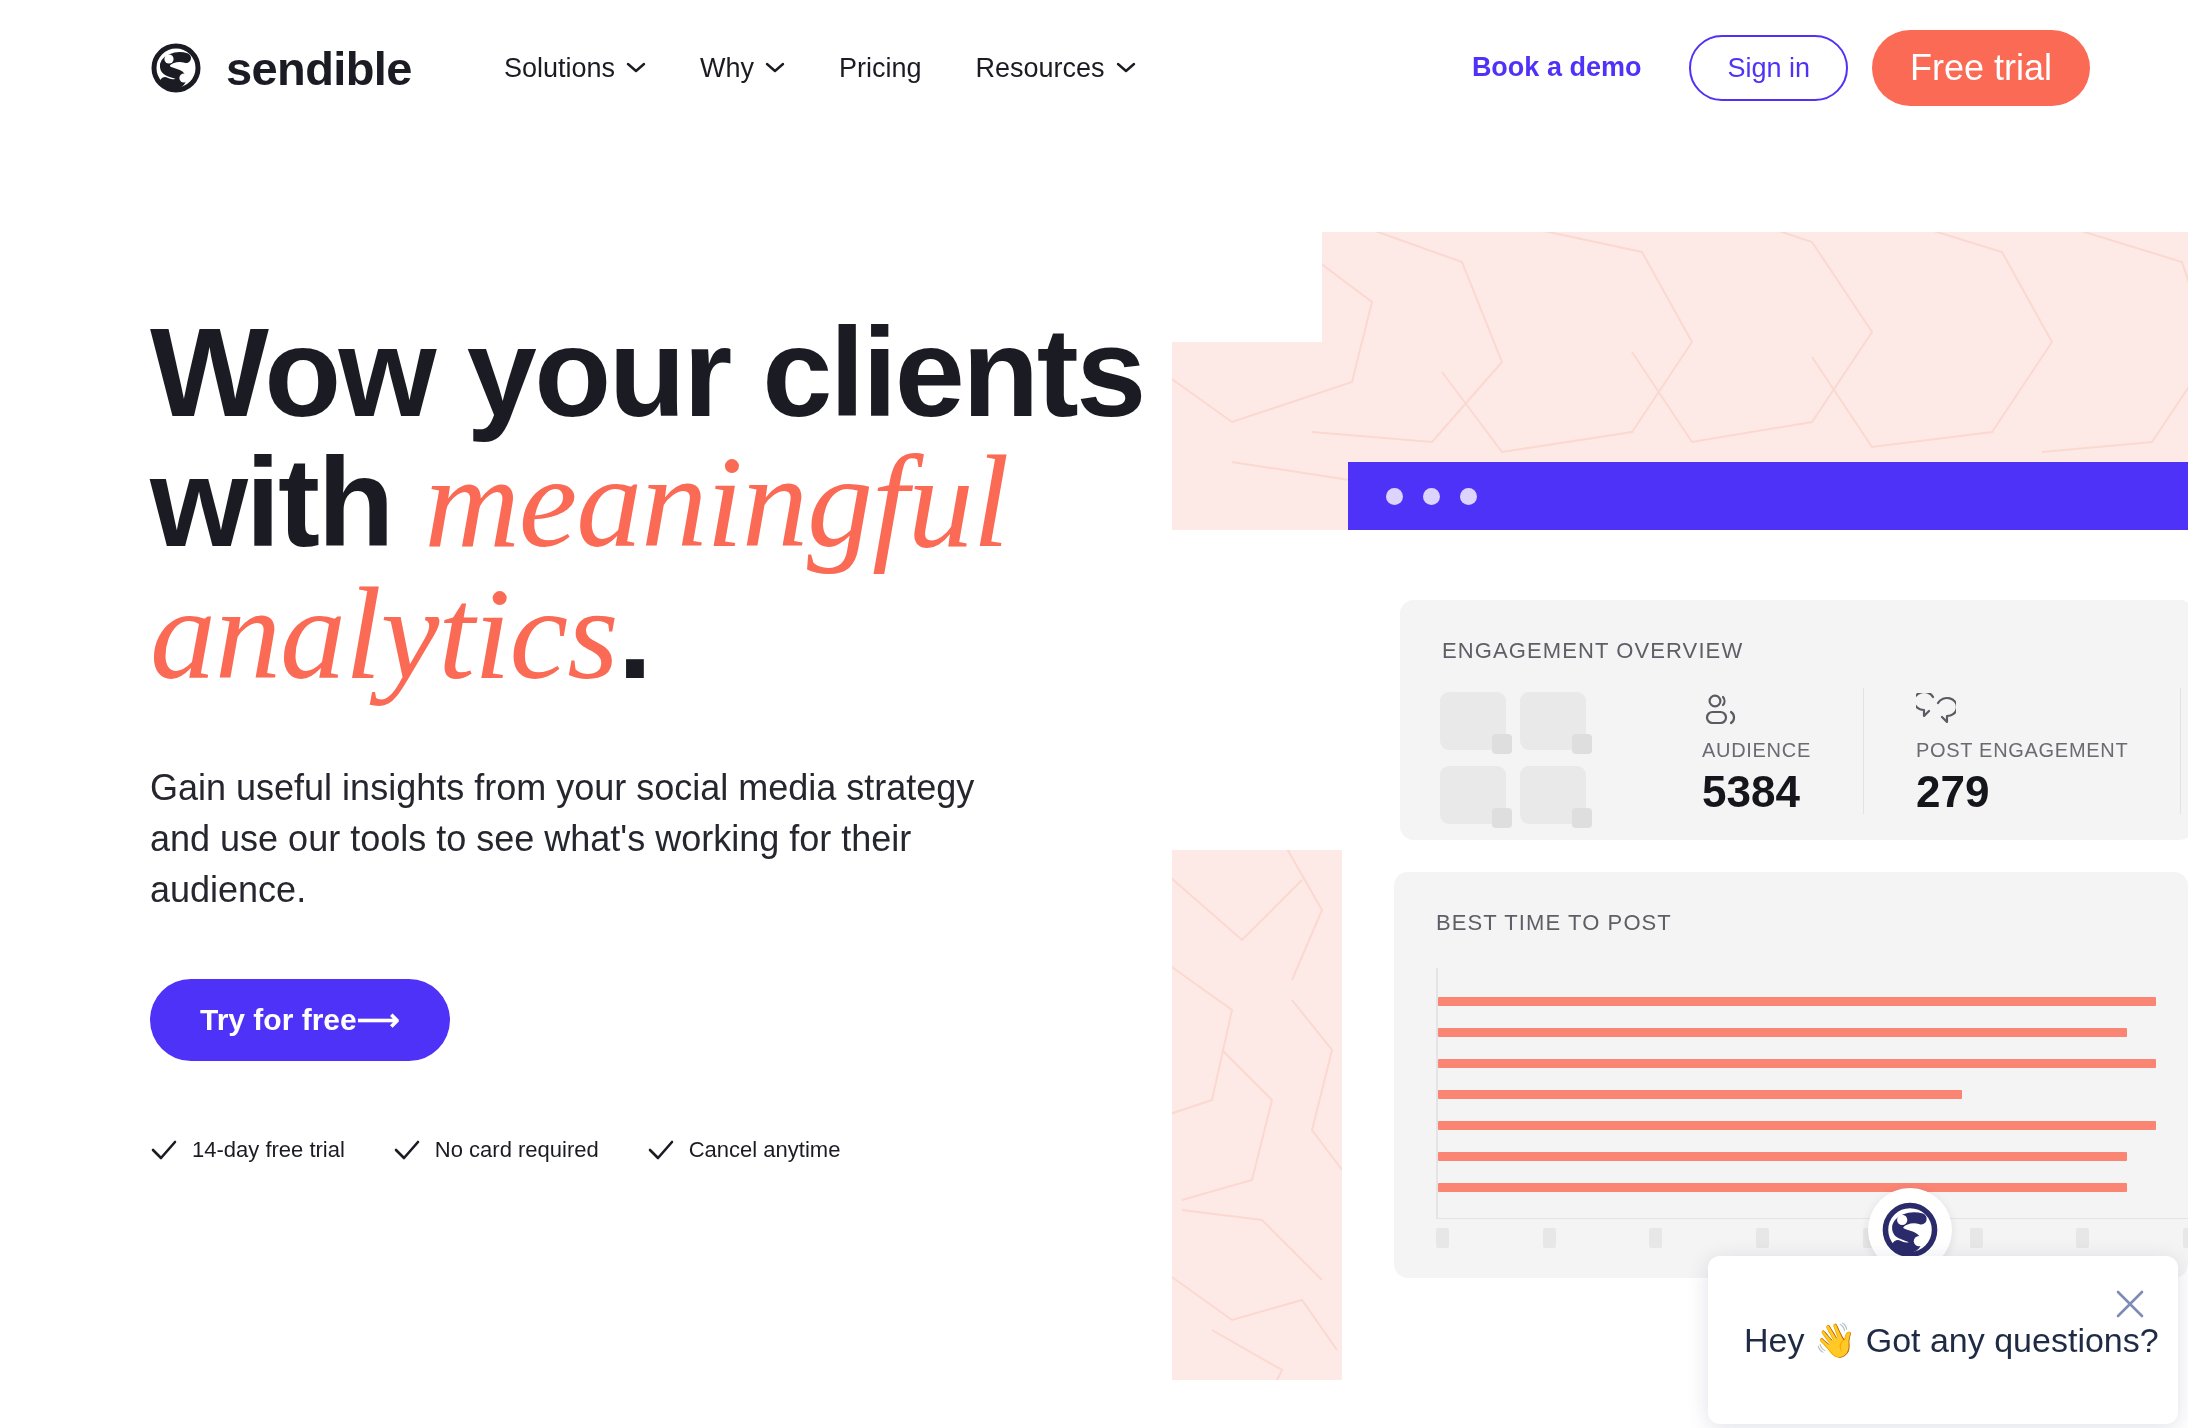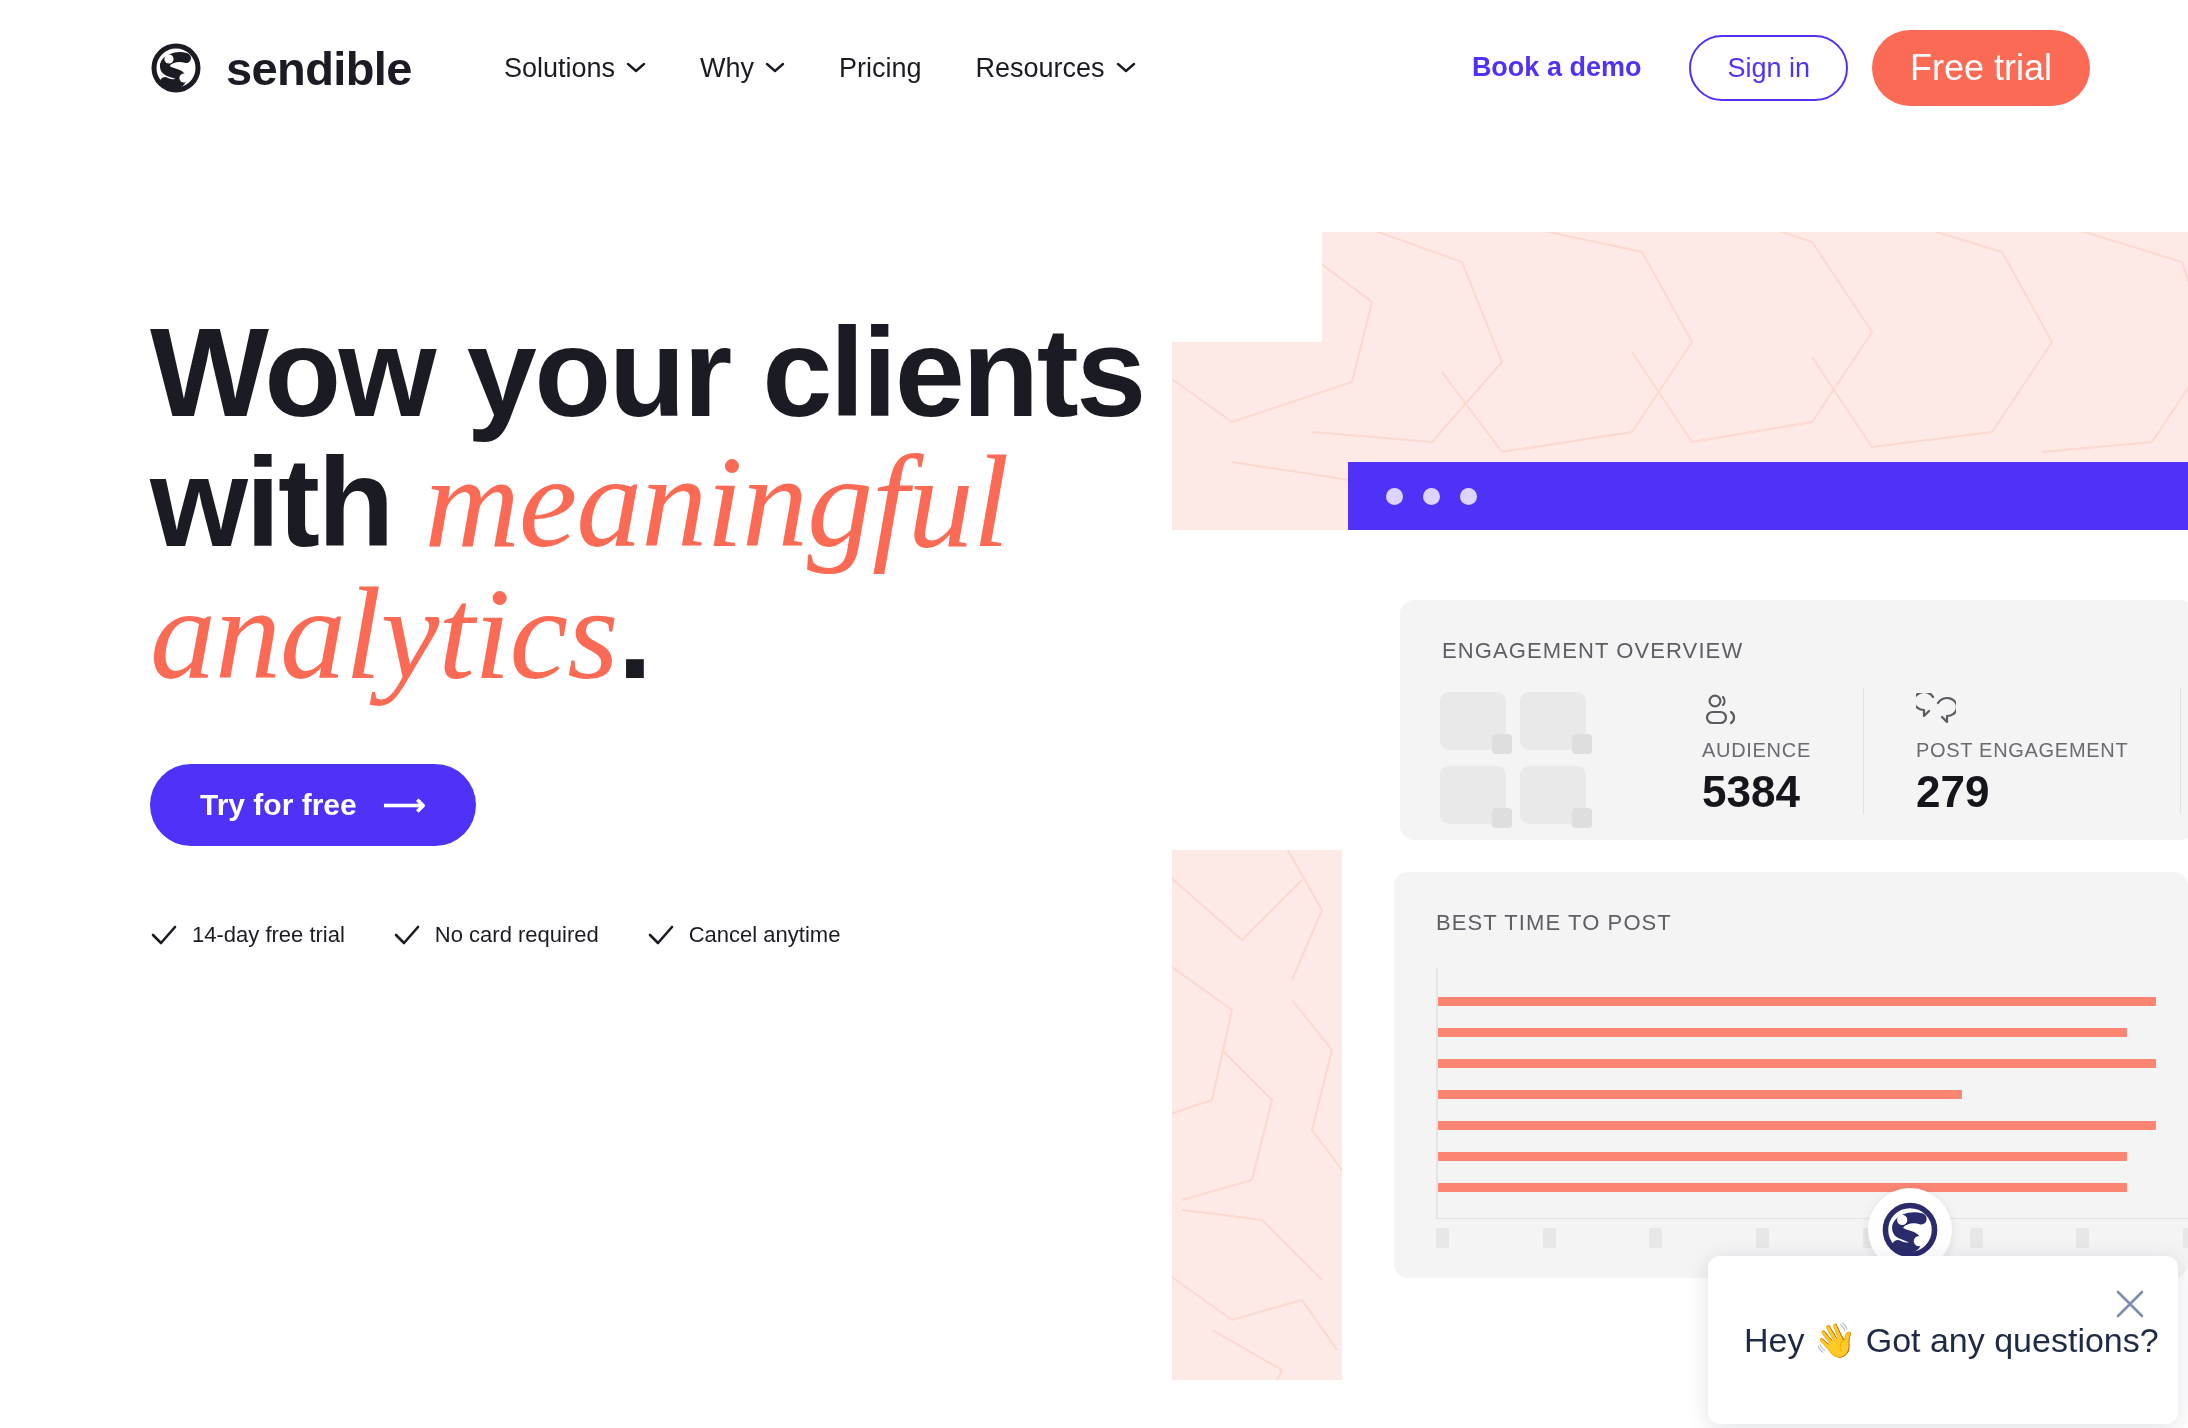--- a/index.html
+++ b/index.html
@@ -68,21 +68,21 @@
     font-style: italic; font-weight: 400;
     color: #fa6a55; letter-spacing: -1px;
     font-size: 132px;
   }
   .subhead {
     margin-top: 62px;
     font-size: 36px; line-height: 1.42; color: #26262e;
     max-width: 880px; font-weight: 400;
   }
   .cta {
-    display: inline-flex; align-items: center; gap: 26px;
+    display: inline-flex; align-items: center; 
     margin-top: 64px;
     background: #4f32f7; color: #fff;
     font-size: 30px; font-weight: 700;
     padding: 26px 50px; border: none; border-radius: 999px;
     cursor: pointer; line-height: 1;
   }
   .cta .arrow { font-size: 30px; line-height: 1; }
 
   .trust { display: flex; align-items: center; gap: 48px; margin-top: 76px; }
   .trust-item { display: flex; align-items: center; gap: 14px; }
@@ -368,20 +368,21 @@
     </div>
   </div>
 
   <div class="hero-left">
     <h1 class="headline">
       <span>Wow your clients</span><br>
       <span>with </span><span class="accent">meaningful</span><br>
       <span class="accent">analytics</span><span>.</span>
     </h1>
 
+    <p class="subhead">Gain useful insights from your social media strategy and use our tools to see what's working for their audience.</p>
 
     <button class="cta">
       <span>Try for free</span>
       <span class="arrow">⟶</span>
     </button>
 
     <div class="trust">
       <div class="trust-item">
         <svg width="28" height="22" viewBox="0 0 28 22">
           <path d="M3 11 L11 19 L25 3" fill="none" stroke="#1b1b23" stroke-width="2.6" stroke-linecap="round" stroke-linejoin="round"></path>

